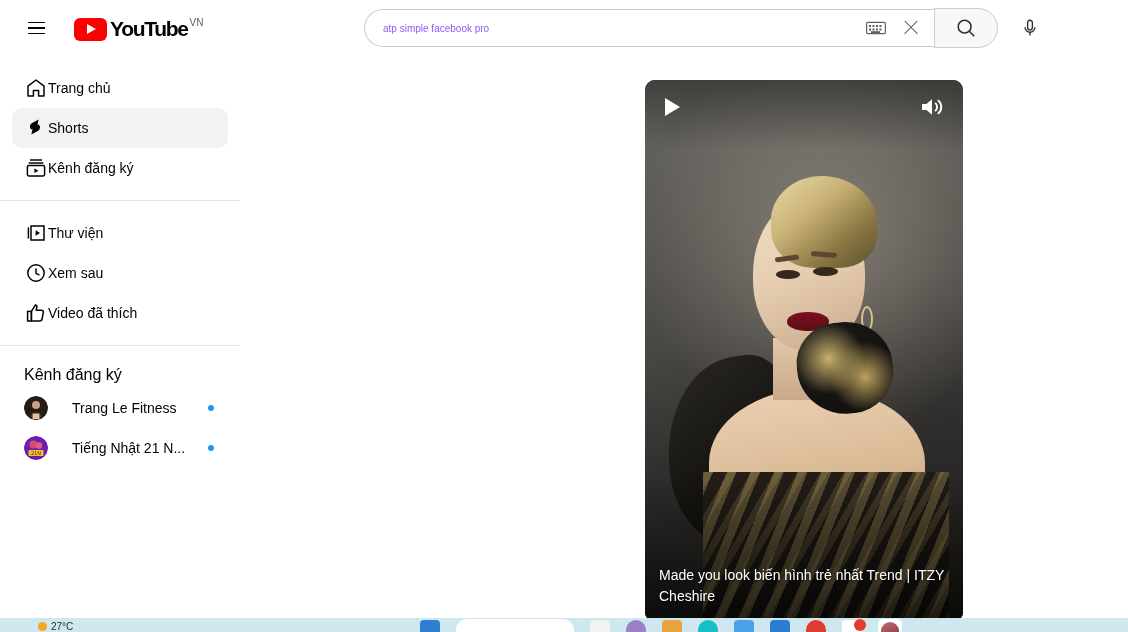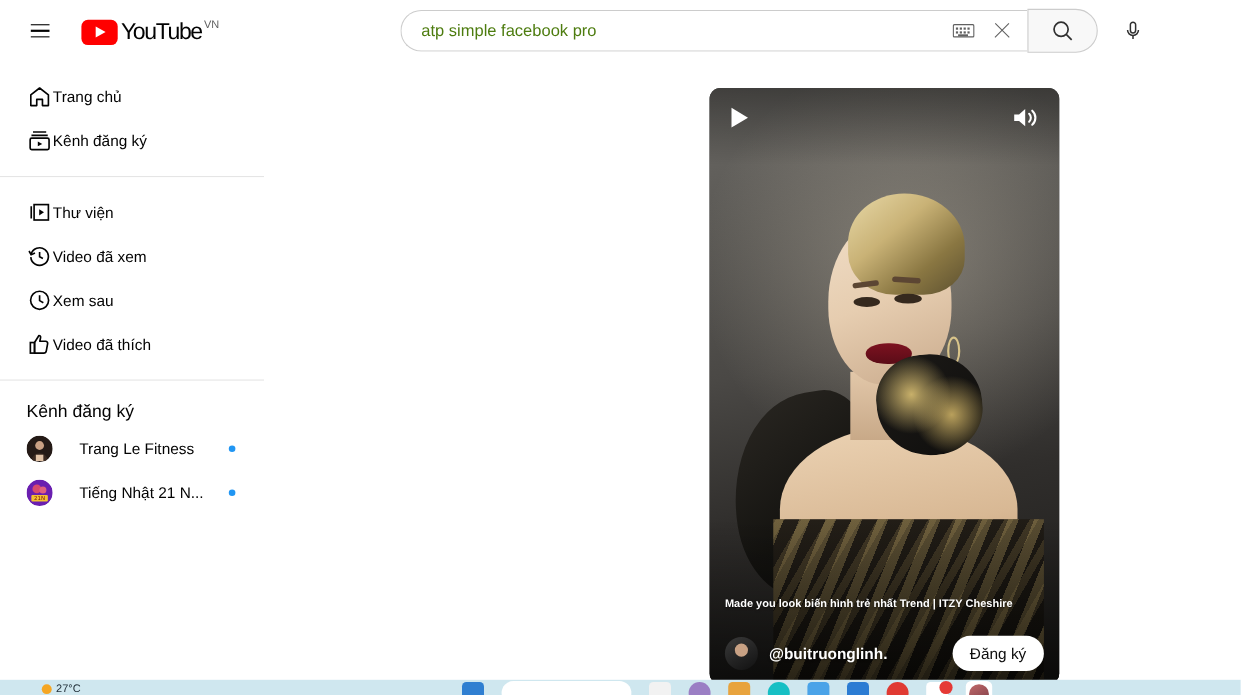--- a/index.html
+++ b/index.html
@@ -45,21 +45,21 @@
     margin-top: 2px;
   }
   .yt-play-tri {
     width: 0; height: 0;
     border-left: 9px solid #ffffff;
     border-top: 5.5px solid transparent;
     border-bottom: 5.5px solid transparent;
     margin-left: 2px;
   }
   .yt-word {
-    font-size: 21px; font-weight: normal;
+    font-size: 21px; font-weight: bold;
     letter-spacing: -1.3px; color: #030303;
     margin-left: 3px; line-height: 25px;
   }
   .yt-cc {
     font-size: 10px; color: #606060;
     margin-left: 2px; margin-top: 1px; line-height: 11px;
   }
 
   
   .mh-center {
@@ -70,21 +70,21 @@
     display: flex; align-items: center;
     width: 570px; height: 38px;
     border: 1px solid #cccccc;
     border-radius: 19px 0 0 19px;
     background: #ffffff;
     padding-left: 18px;
     border-right: none;
   }
   .search-input {
     flex: 1; border: none; outline: none;
-    font-size: 15px; color: #4d7c0f;
+    font-size: 10px; color: #8b5cf6;
     font-family: "Liberation Sans", sans-serif;
     background: transparent;
   }
   .search-input::placeholder { color: #909090; }
   .kbd-icon {
     width: 20px; height: 14px; margin-right: 14px;
     display: flex; align-items: center; cursor: pointer;
   }
   .clear-x {
     width: 22px; height: 22px; margin-right: 12px;
@@ -269,22 +269,22 @@
     position: absolute; left: 0; top: 12px; right: 0; height: 30px;
     display: flex; align-items: center; justify-content: space-between;
     padding: 0 18px;
   }
   .ctrl-btn { cursor: pointer; display: flex; align-items: center; }
   .vid-meta {
     position: absolute; left: 0; right: 0; bottom: 0;
     padding: 0 14px 12px 14px;
   }
   .vid-title {
-    font-size: 10px; font-weight: bold; color: #ffffff;
-    line-height: 21px; margin-bottom: 18px;
+    font-size: 14px; font-weight: normal; color: #ffffff;
+    line-height: 21px; margin-bottom: 3px;
     text-shadow: 0 1px 2px rgba(0,0,0,0.55);
   }
   .vid-chan-row { display: flex; align-items: center; }
   .chan-avatar {
     width: 30px; height: 30px; border-radius: 50%;
     flex: none; overflow: hidden;
     background: linear-gradient(150deg, #3a3a3a 0%, #111111 100%);
     position: relative;
   }
   .chan-avatar::after {
@@ -414,20 +414,28 @@
 
       <div class="nav-item">
         <span class="ico">
           <svg width="24" height="24" viewBox="0 0 24 24">
             <path d="M4 10.2 12 4l8 6.2V20h-5.4v-5.6H9.4V20H4z" fill="none" stroke="#030303" stroke-width="1.5" stroke-linejoin="round"></path>
           </svg>
         </span>
         <span class="lbl">Trang chủ</span>
       </div>
 
+      <div class="nav-item active">
+        <span class="ico">
+          <svg width="24" height="24" viewBox="0 0 24 24">
+            <path d="M14.6 3.4 8.2 6.9c-2.5 1.4-3 4.7-.9 6.5l1.2-.7-1.1 5.9 6.4-3.5c2.5-1.4 3-4.7.9-6.5l-1.2.7z" fill="#030303"></path>
+          </svg>
+        </span>
+        <span class="lbl">Shorts</span>
+      </div>
 
       <div class="nav-item">
         <span class="ico">
           <svg width="24" height="24" viewBox="0 0 24 24">
             <line x1="6" y1="4" x2="18" y2="4" stroke="#030303" stroke-width="1.5"></line>
             <line x1="4.6" y1="7" x2="19.4" y2="7" stroke="#030303" stroke-width="1.5"></line>
             <rect x="3.4" y="9.6" width="17.2" height="10.4" rx="1.4" fill="none" stroke="#030303" stroke-width="1.5"></rect>
             <path d="M10.4 12.6v4.4l4-2.2z" fill="#030303"></path>
           </svg>
         </span>
@@ -440,30 +448,20 @@
         <span class="ico">
           <svg width="24" height="24" viewBox="0 0 24 24">
             <rect x="7" y="5" width="13" height="14" fill="none" stroke="#030303" stroke-width="1.5"></rect>
             <line x1="4.4" y1="6.4" x2="4.4" y2="17.6" stroke="#030303" stroke-width="1.5"></line>
             <path d="M11.6 9.2v5.6l4.4-2.8z" fill="#030303"></path>
           </svg>
         </span>
         <span class="lbl">Thư viện</span>
       </div>
 
-      <div class="nav-item">
-        <span class="ico">
-          <svg width="24" height="24" viewBox="0 0 24 24">
-            <path d="M4.2 10.4A8 8 0 1 1 4 12.8" fill="none" stroke="#030303" stroke-width="1.5"></path>
-            <polyline points="2.4,7.2 4.3,10.6 7.8,9" fill="none" stroke="#030303" stroke-width="1.5"></polyline>
-            <polyline points="12,8 12,12.4 15,14" fill="none" stroke="#030303" stroke-width="1.5"></polyline>
-          </svg>
-        </span>
-        <span class="lbl">Video đã xem</span>
-      </div>
 
       <div class="nav-item">
         <span class="ico">
           <svg width="24" height="24" viewBox="0 0 24 24">
             <circle cx="12" cy="12" r="8.2" fill="none" stroke="#030303" stroke-width="1.5"></circle>
             <polyline points="12,7.4 12,12.3 15.4,14.2" fill="none" stroke="#030303" stroke-width="1.5"></polyline>
           </svg>
         </span>
         <span class="lbl">Xem sau</span>
       </div>
@@ -543,25 +541,20 @@
             <svg width="26" height="24" viewBox="0 0 26 24">
               <path d="M3 9h4.4L13 4.2v15.6L7.4 15H3z" fill="#ffffff"></path>
               <path d="M16.6 8.4a5 5 0 0 1 0 7.2" fill="none" stroke="#ffffff" stroke-width="1.9" stroke-linecap="round"></path>
               <path d="M19.4 5.6a8.6 8.6 0 0 1 0 12.8" fill="none" stroke="#ffffff" stroke-width="1.9" stroke-linecap="round"></path>
             </svg>
           </span>
         </div>
 
         <div class="vid-meta">
           <div class="vid-title">Made you look biến hình trẻ nhất Trend | ITZY Cheshire</div>
-          <div class="vid-chan-row">
-            <span class="chan-avatar"></span>
-            <span class="chan-name">@buitruonglinh.</span>
-            <button class="sub-btn">Đăng ký</button>
-          </div>
         </div>
       </div>
 
     </div>
   </div>
 
   <div id="taskbar">
     <div class="tb-weather">
       <span class="tb-sun"></span>
       <span class="tb-temp">27°C</span>

